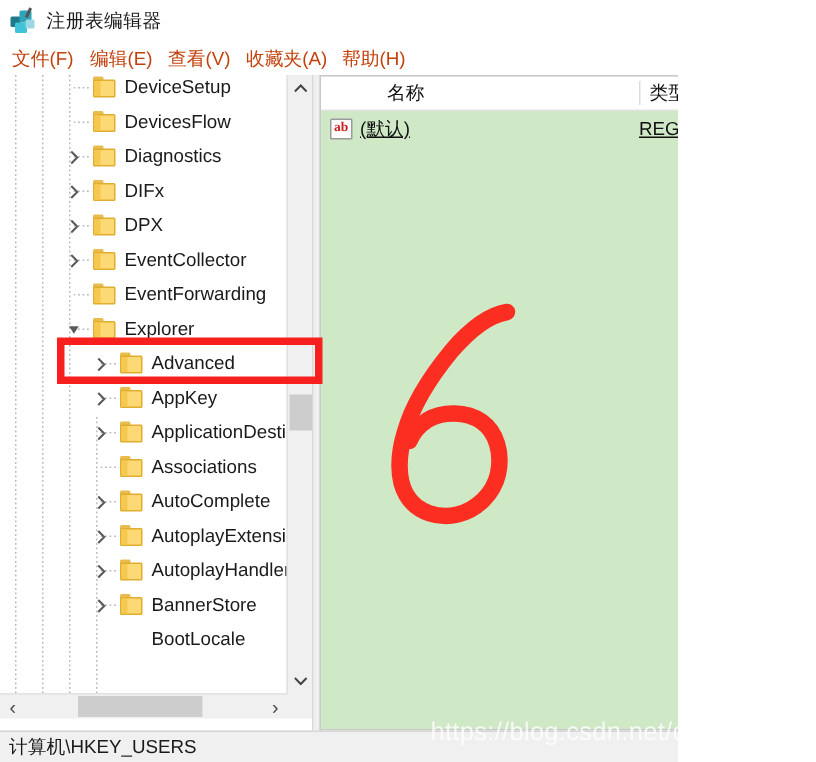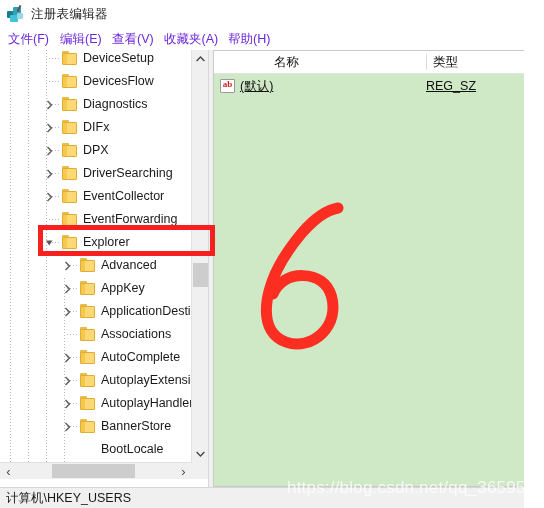--- a/index.html
+++ b/index.html
@@ -9,21 +9,21 @@
   }
   body {
     width: 544px;
     height: 508px;
     overflow: hidden;
     font-family: "Liberation Sans", "DejaVu Sans", sans-serif;
     -webkit-font-smoothing: antialiased;
   }
   #app {
     position: relative;
-    width: 524px;
+    width: 452px;
     height: 508px;
     background: #f0f0f0;
     overflow: hidden;
   }
 
   
   .titlebar {
     position: absolute;
     left: 0; top: 0;
     width: 544px; height: 28px;
@@ -65,21 +65,21 @@
   .menubar {
     position: absolute;
     left: 0; top: 28px;
     width: 544px; height: 22px;
     background: #ffffff;
   }
   .menu-item {
     position: absolute;
     top: 2px;
     font-size: 12.5px;
-    color: #6d28d9;
+    color: #c2410c;
     line-height: 18px;
     white-space: nowrap;
     padding: 0 2px;
     cursor: default;
   }
 
   
   .main {
     position: absolute;
     left: 0; top: 50px;
@@ -439,34 +439,20 @@
                 <svg width="7" height="10" viewBox="0 0 7 10">
                   <path d="M1.5 1 L5.5 5 L1.5 9" fill="none" stroke="#5a5a5a" stroke-width="1.4"></path>
                 </svg>
               </div>
               <div class="folder" style="left: 62px; top: 4px;">
                 <div class="tab"></div>
                 <div class="body"></div>
                 <div class="shade"></div>
               </div>
               <div class="tlabel" style="left: 83px; text-align: center;">DPX</div>
-            </div>
-            <div class="trow" style="height: 23px;">
-              <div class="elbow" style="left: 49px; width: 12px; top: 11px;"></div>
-              <div class="expander" style="left: 42px;">
-                <svg width="7" height="10" viewBox="0 0 7 10">
-                  <path d="M1.5 1 L5.5 5 L1.5 9" fill="none" stroke="#5a5a5a" stroke-width="1.4"></path>
-                </svg>
-              </div>
-              <div class="folder" style="left: 62px; top: 4px;">
-                <div class="tab"></div>
-                <div class="body"></div>
-                <div class="shade"></div>
-              </div>
-              <div class="tlabel" style="left: 83px;">DriverSearching</div>
             </div>
             <div class="trow" style="height: 23px;">
               <div class="elbow" style="left: 49px; width: 12px; top: 11px;"></div>
               <div class="expander" style="left: 42px;">
                 <svg width="7" height="10" viewBox="0 0 7 10">
                   <path d="M1.5 1 L5.5 5 L1.5 9" fill="none" stroke="#5a5a5a" stroke-width="1.4"></path>
                 </svg>
               </div>
               <div class="folder" style="left: 62px; top: 4px;">
                 <div class="tab"></div>
@@ -629,21 +615,21 @@
         <div class="arrow left">‹</div>
         <div class="hthumb" style="left:52px; width:83px;"></div>
         <div class="arrow right">›</div>
       </div>
       <div class="corner-box"></div>
     </div>
 
     <div class="value-pane">
 
       <div class="col-header">
-        <div class="cell" style="left:16px;   width:212px;padding-left:44px;">名称</div>
+        <div class="cell" style="left:0px;   width:212px;padding-left:44px;">名称</div>
         <div class="col-sep" style="left:212px;"></div>
         <div class="cell" style="left:212px; width:100px;">类型</div>
         <div class="col-sep" style="left:312px;"></div>
         <div class="cell" style="left:312px; width:19px;">数据</div>
       </div>
 
       <div class="vrow" style="top:24px;">
         <div class="ab-icon"></div>
         <div class="vc" style="left:26px; width:186px;">(默认)</div>
         <div class="vc" style="left:212px; width:100px;">REG_SZ</div>

